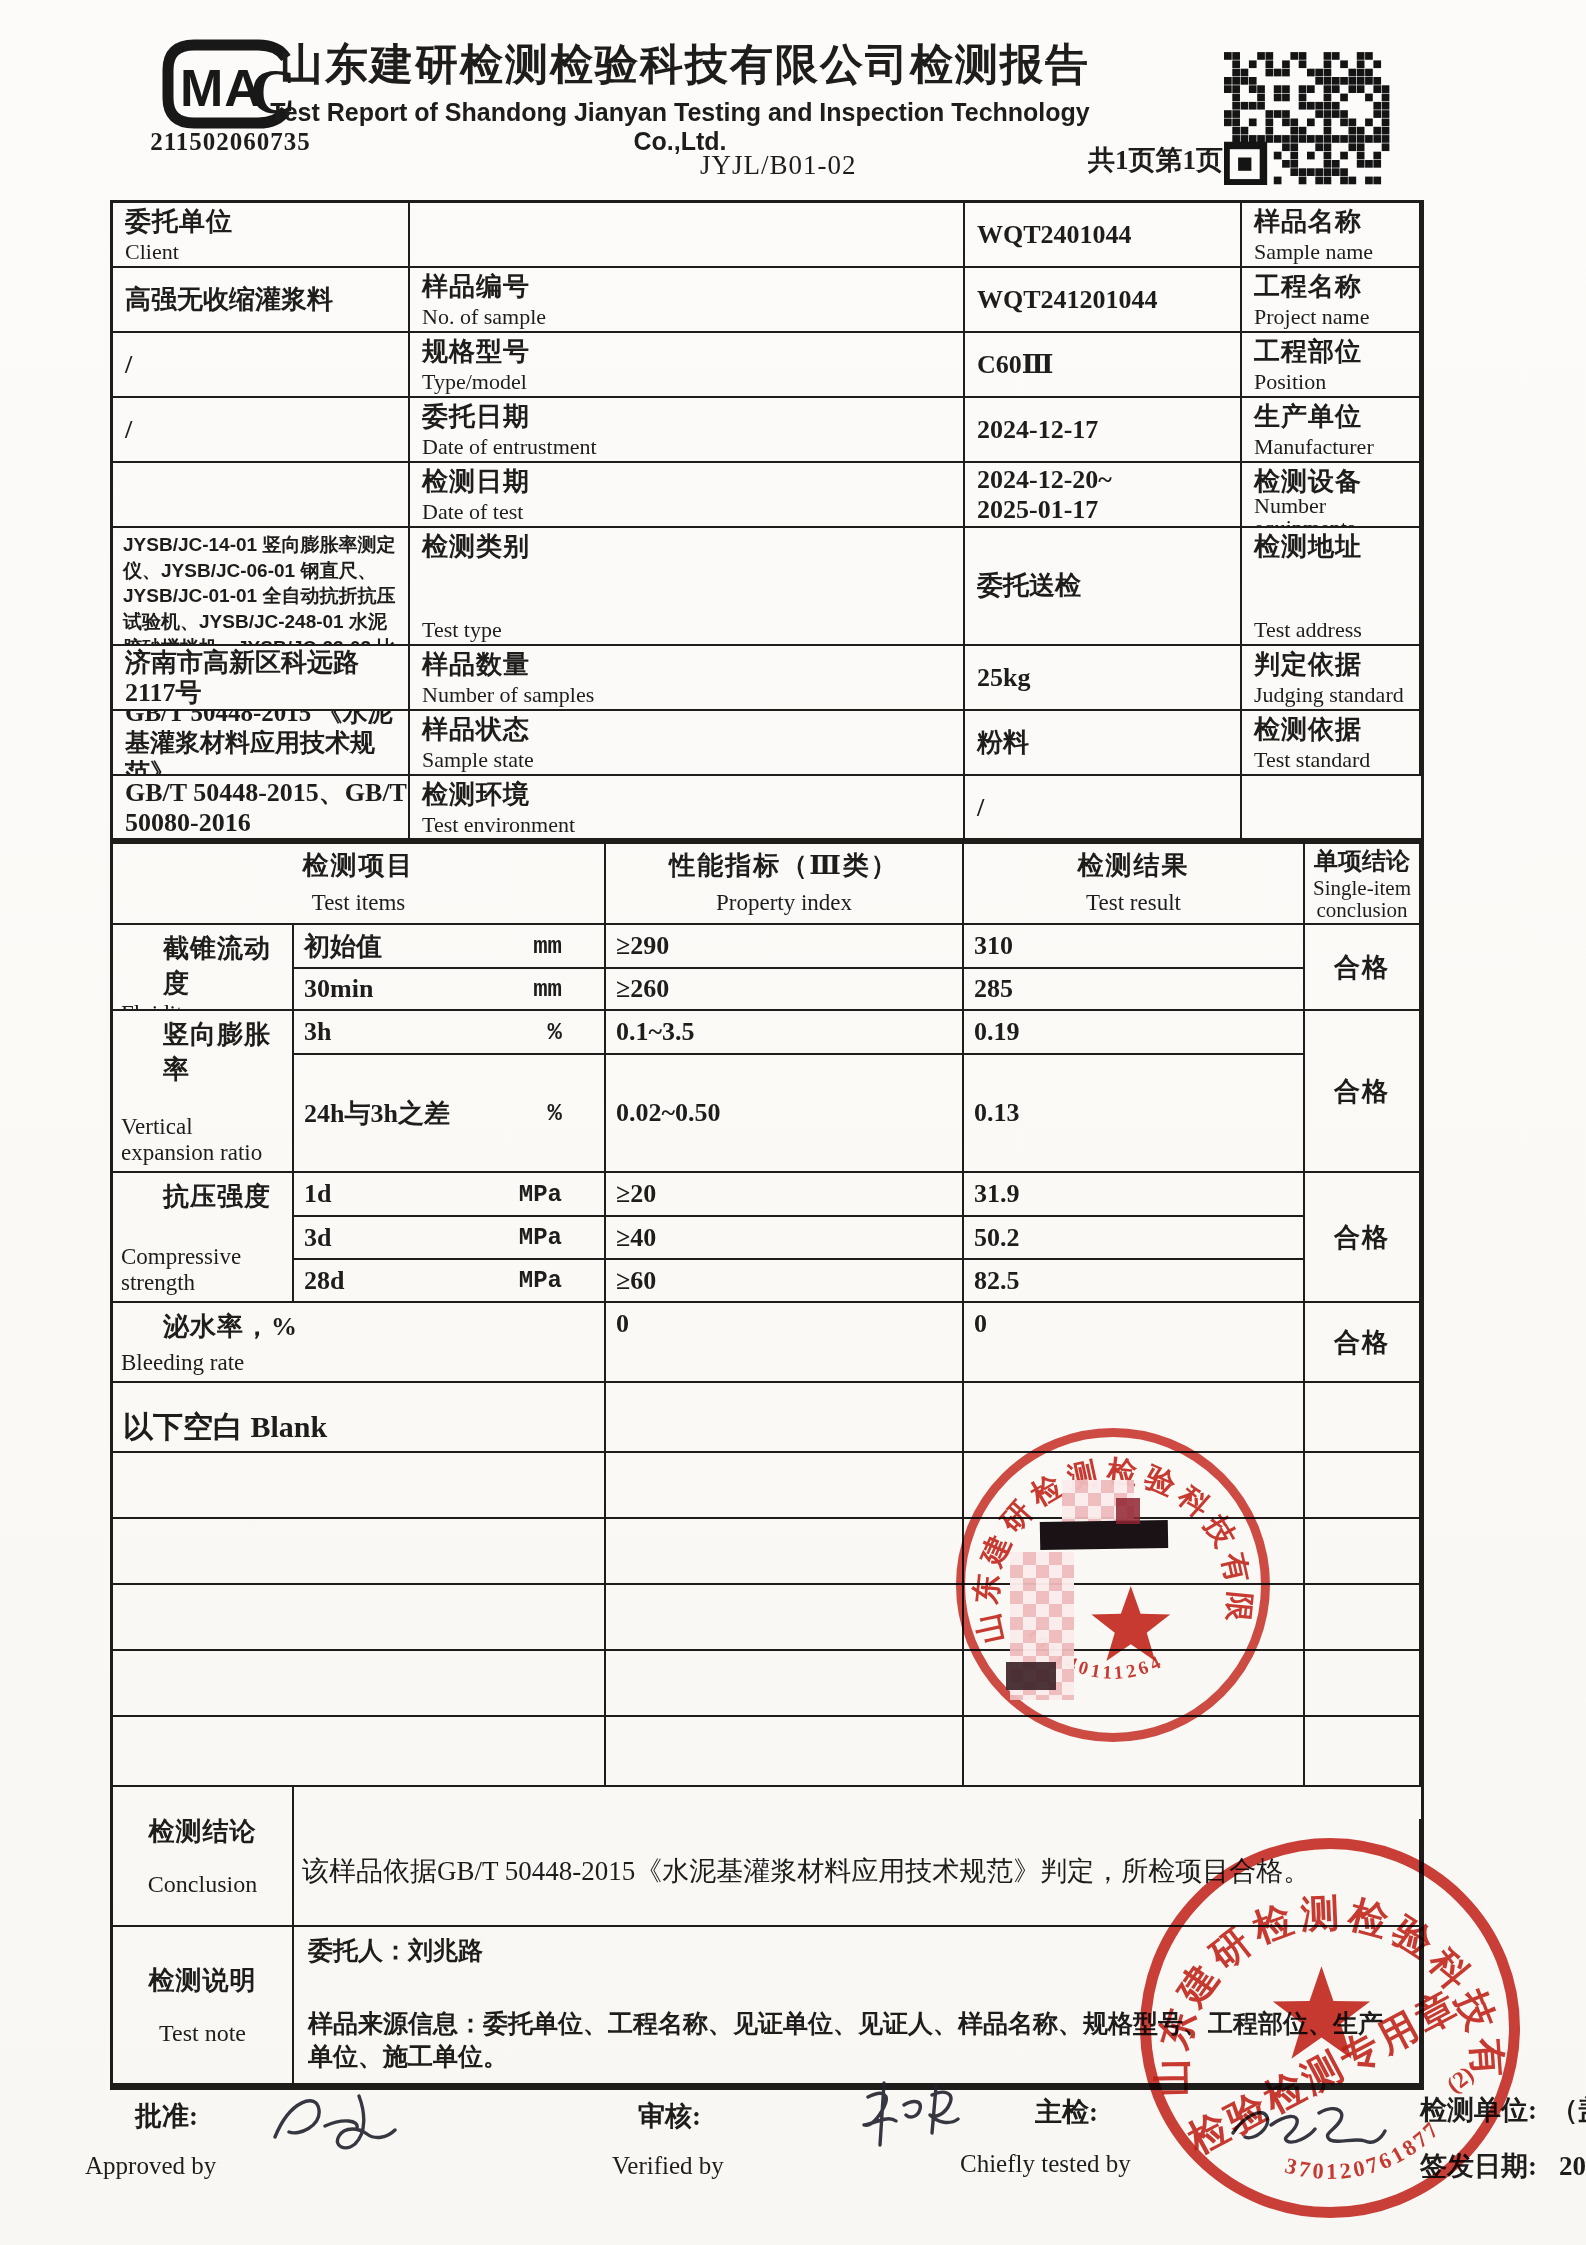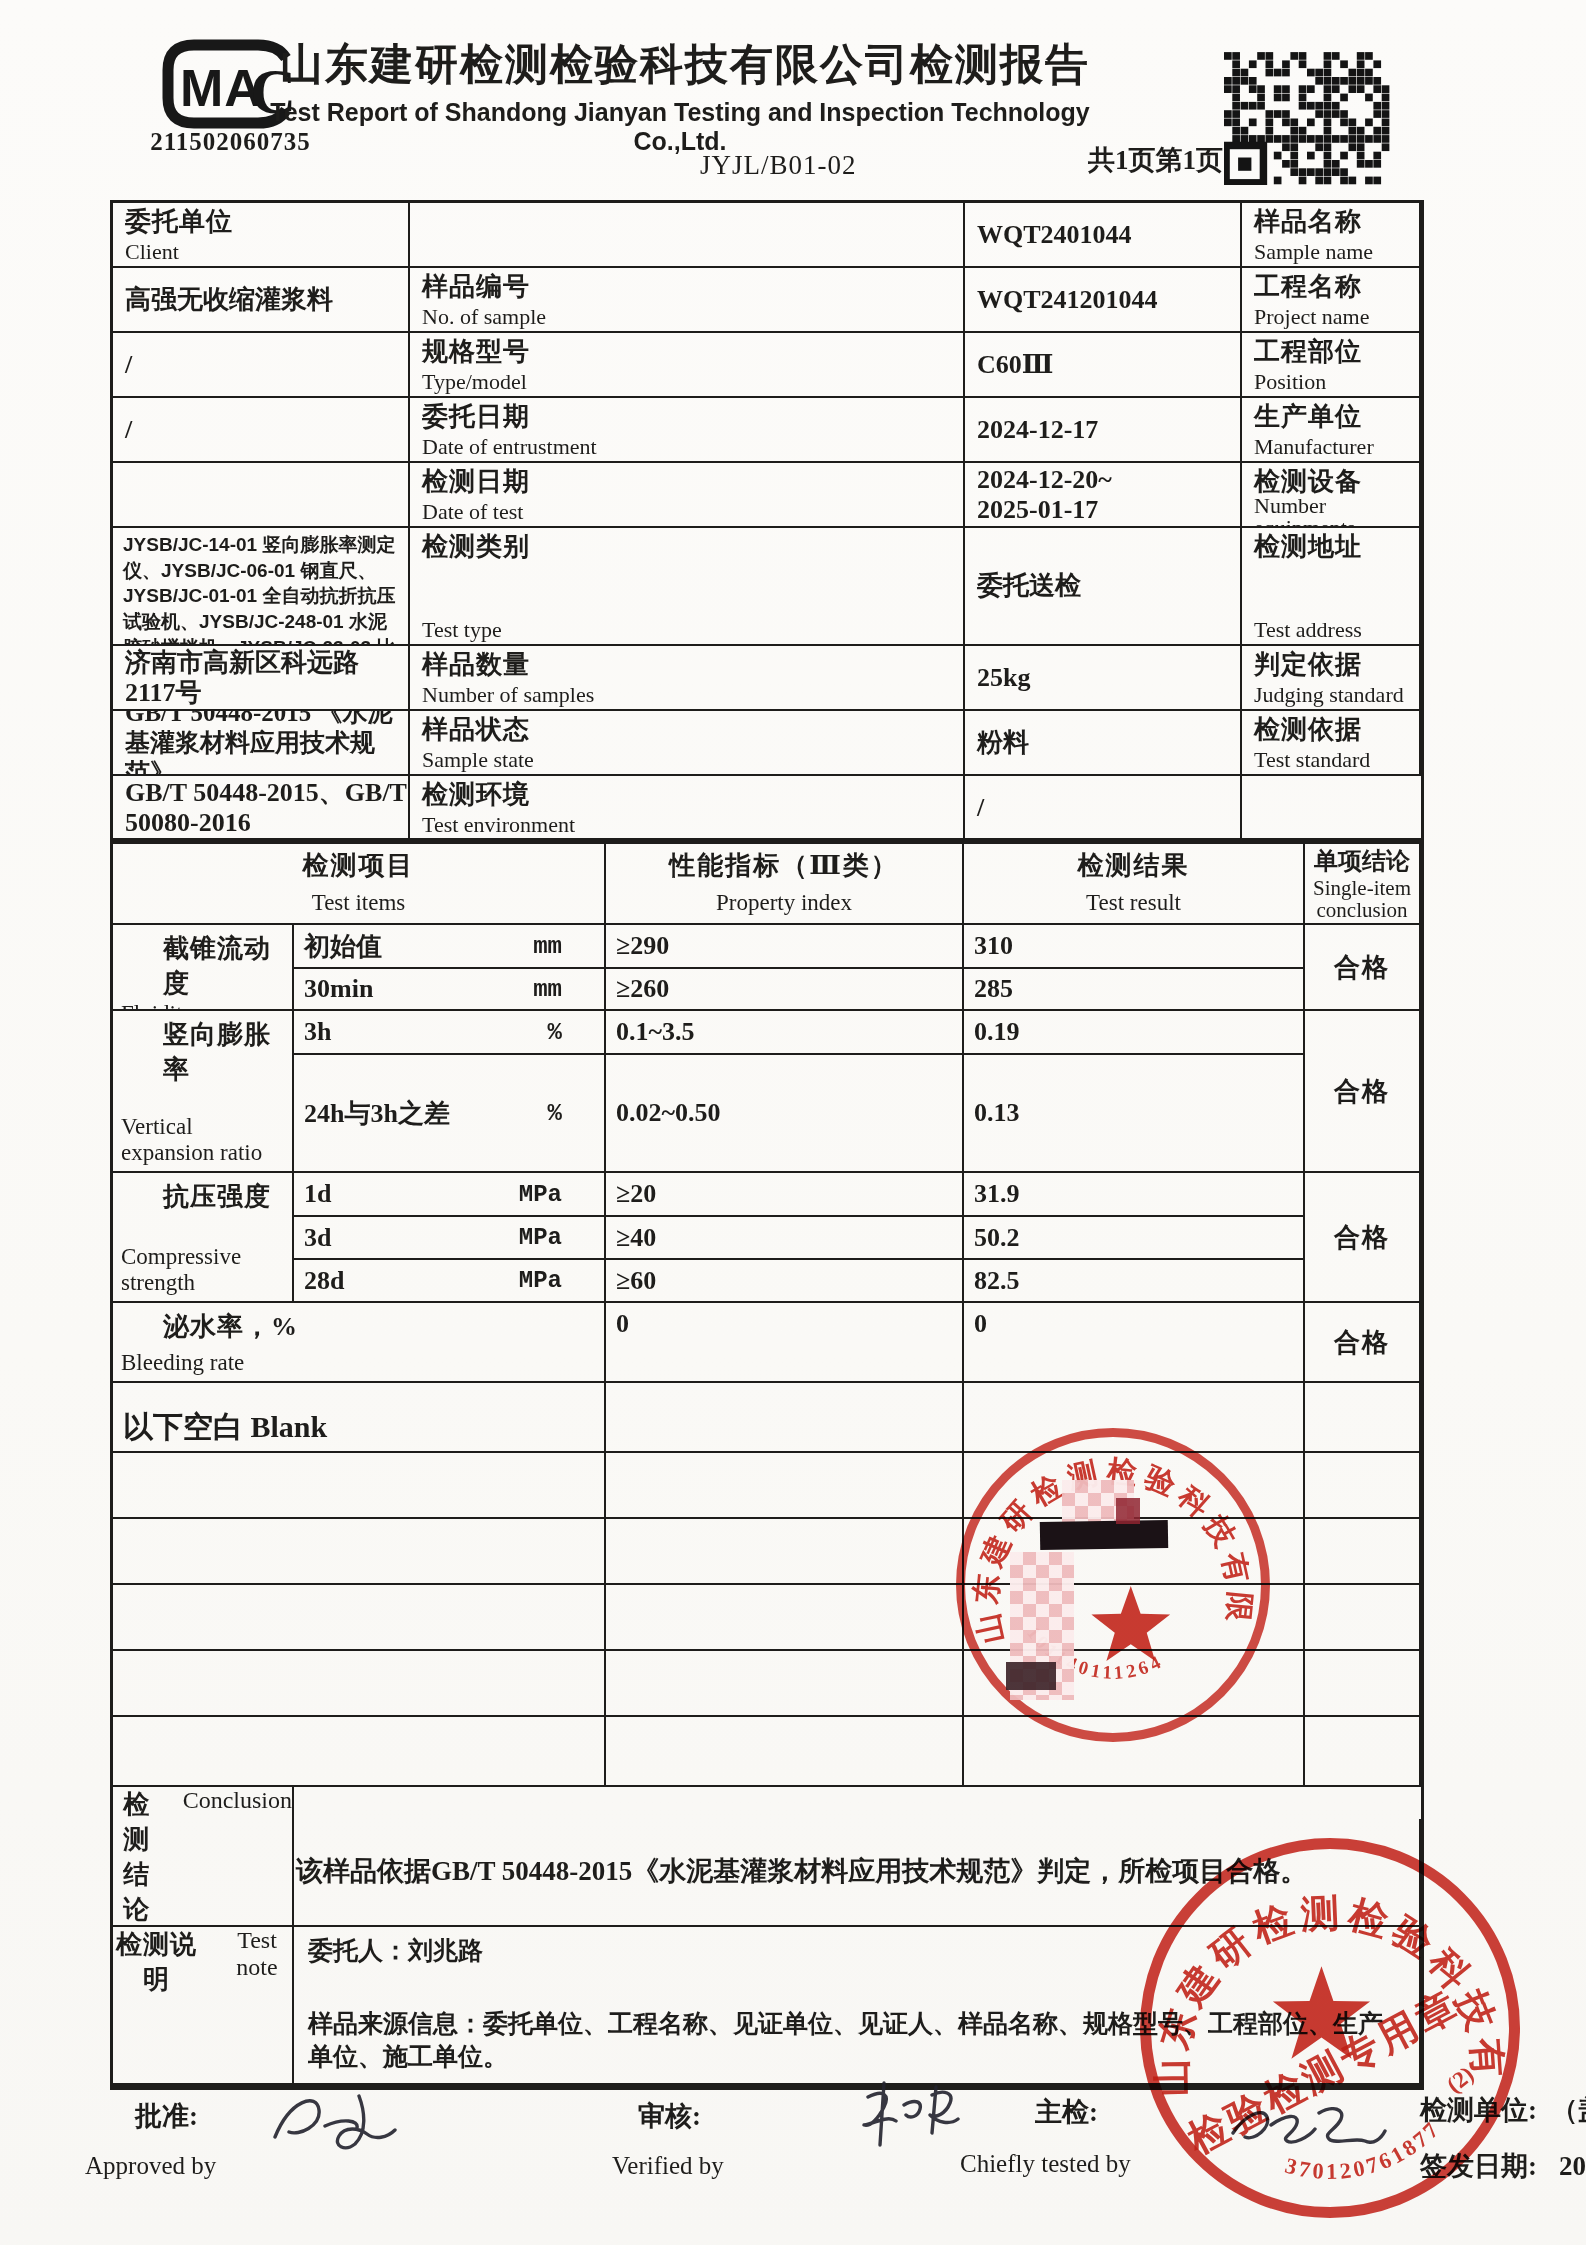--- a/index.html
+++ b/index.html
@@ -49,24 +49,24 @@
   .hc.sm .cn{font-size:24px;letter-spacing:0;}
   .hc.sm .en{font-size:21px;line-height:1.05;}
   .gc{display:flex;flex-direction:column;justify-content:space-between;padding:6px 4px 6px 8px;}
   .gc .cn{font-size:26px;font-weight:600;letter-spacing:1px;margin-left:42px;}
   .gc .en{font-size:23px;line-height:1.1;}
   .ic{display:flex;align-items:center;justify-content:space-between;padding:0 42px 0 10px;font-size:26px;font-weight:600;}
   .ic .unit{font-size:24px;font-weight:700;font-family:"Liberation Mono","DejaVu Sans Mono",monospace;}
   .pc{display:flex;align-items:center;padding-left:10px;font-size:26px;font-weight:600;}
   .cc{display:flex;align-items:center;justify-content:center;font-size:26px;font-weight:600;letter-spacing:2px;}
   .tl{display:flex;align-items:flex-start;padding:24px 0 0 10px;font-size:30px;font-weight:600;}
-  .cl-lbl{display:flex;flex-direction:row;justify-content:center;gap:22px;text-align:center;}
+  .cl-lbl{display:flex;flex-direction:column;justify-content:center;gap:22px;text-align:center;}
   .cl-lbl .cn{font-size:26px;font-weight:600;letter-spacing:1px;}
   .cl-lbl .en{font-size:24px;}
-  .cl-txt{display:flex;align-items:center;padding:0 2px;font-size:27px;font-weight:700;line-height:1.4;margin-top:32px;}
+  .cl-txt{display:flex;align-items:center;padding:0 8px;font-size:27px;font-weight:400;line-height:1.4;margin-top:32px;}
   .nt-txt{display:flex;flex-direction:column;justify-content:space-between;padding:8px 14px 10px 14px;font-size:25px;font-weight:600;line-height:1.3;}
   
   .ft-cn{font-size:27px;font-weight:600;}
   .ft-en{font-size:25px;}
   .sig svg{stroke:#23232e;stroke-width:3.4;fill:none;stroke-linecap:round;stroke-linejoin:round;opacity:.9;}
   
   .stamp{border-radius:50%;mix-blend-mode:multiply;z-index:5;}
   .stamp1{left:956px;top:1428px;width:296px;height:296px;border:9px solid rgba(197,32,22,.8);}
   .stamp2{left:1140px;top:1838px;width:358px;height:358px;border:11px solid rgba(197,32,22,.85);}
   .stamp svg{width:100%;height:100%;}

